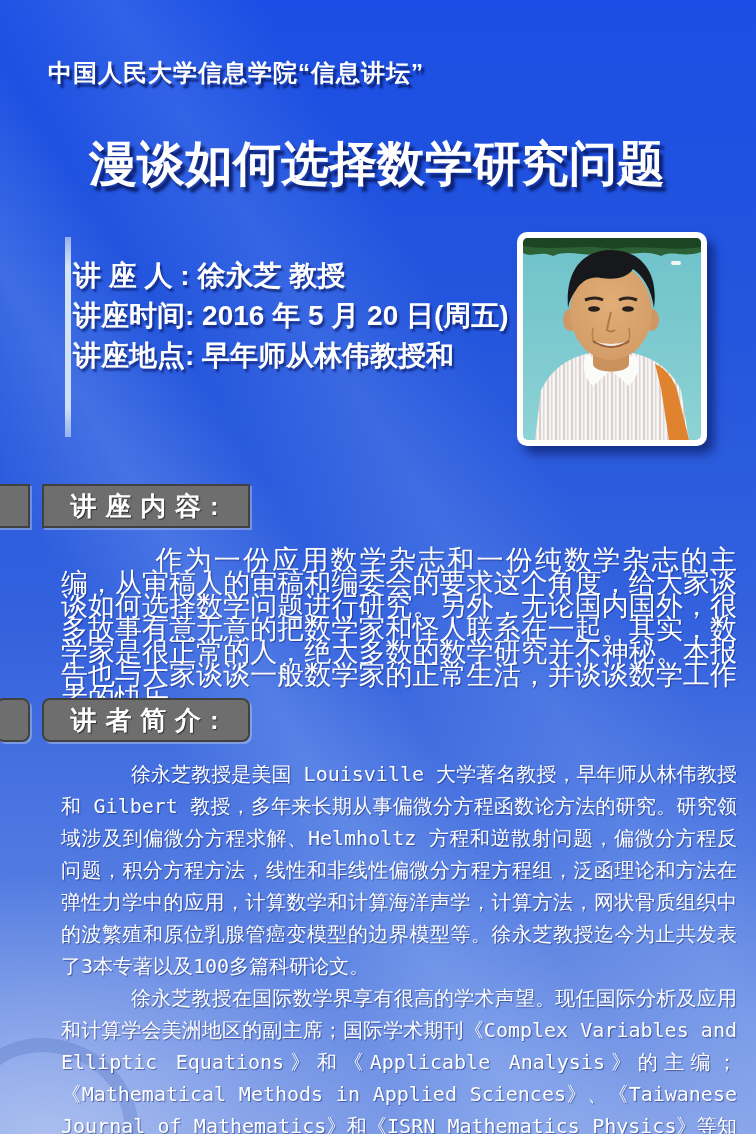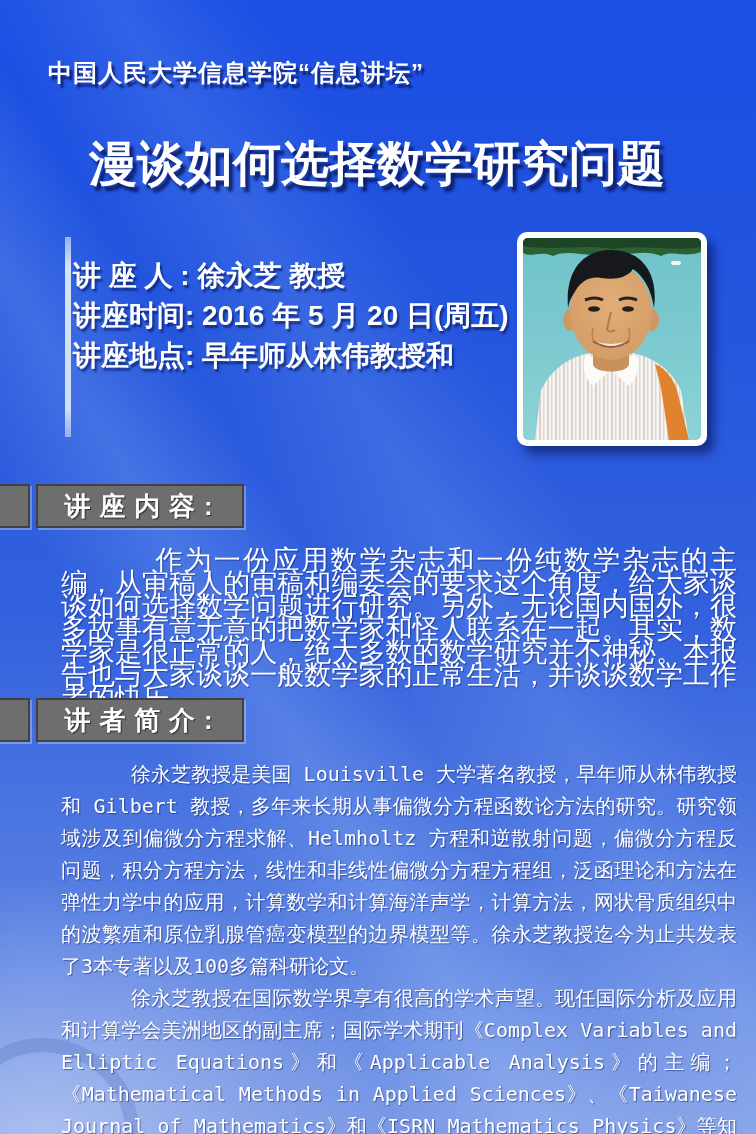--- a/index.html
+++ b/index.html
@@ -46,28 +46,28 @@
     box-shadow:7px 8px 10px rgba(0,8,60,0.5);
   }
   .photo-frame svg{ display:block; border-radius:5px; }
 
   .section-tab-edge{
     position:absolute; left:-4px; width:34px; height:44px;
     background:#6e6e6e; border:2px solid #414141;
     box-shadow:2px 2px 0 rgba(210,218,230,0.4);
   }
   .section-tab{
-    position:absolute; left:36px; width:208px; height:44px;
+    position:absolute; left:42px; width:208px; height:44px;
     background:#6e6e6e; border:2px solid #414141;
     box-shadow:2px 2px 0 rgba(210,218,230,0.4);
     display:flex; align-items:center; justify-content:center;
     font-size:26px; font-weight:bold; letter-spacing:0.34em;
     text-shadow:1px 1px 1px rgba(40,40,40,0.9); padding-left:6px;
   }
-  .tab1{ top:484px; } .tab2{ top:698px; }
+  .tab1{ top:484px; } .tab2{ top:698px;border-radius:8px; }
 
   .body-text{
     position:absolute; left:61px; width:676px; text-align:justify;
     text-shadow:1px 1px 1px rgba(8,22,92,0.5);
   }
   .content-para{ top:549px; }
   .content-para p{ font-size:27px; line-height:23px; text-indent:3.5em; }
   .bio-paras{ top:758px; font-family:"DejaVu Sans Mono","Liberation Mono",monospace; }
   .bio-paras p{ font-size:20px; line-height:32px; text-indent:3.5em; }
 </style>

